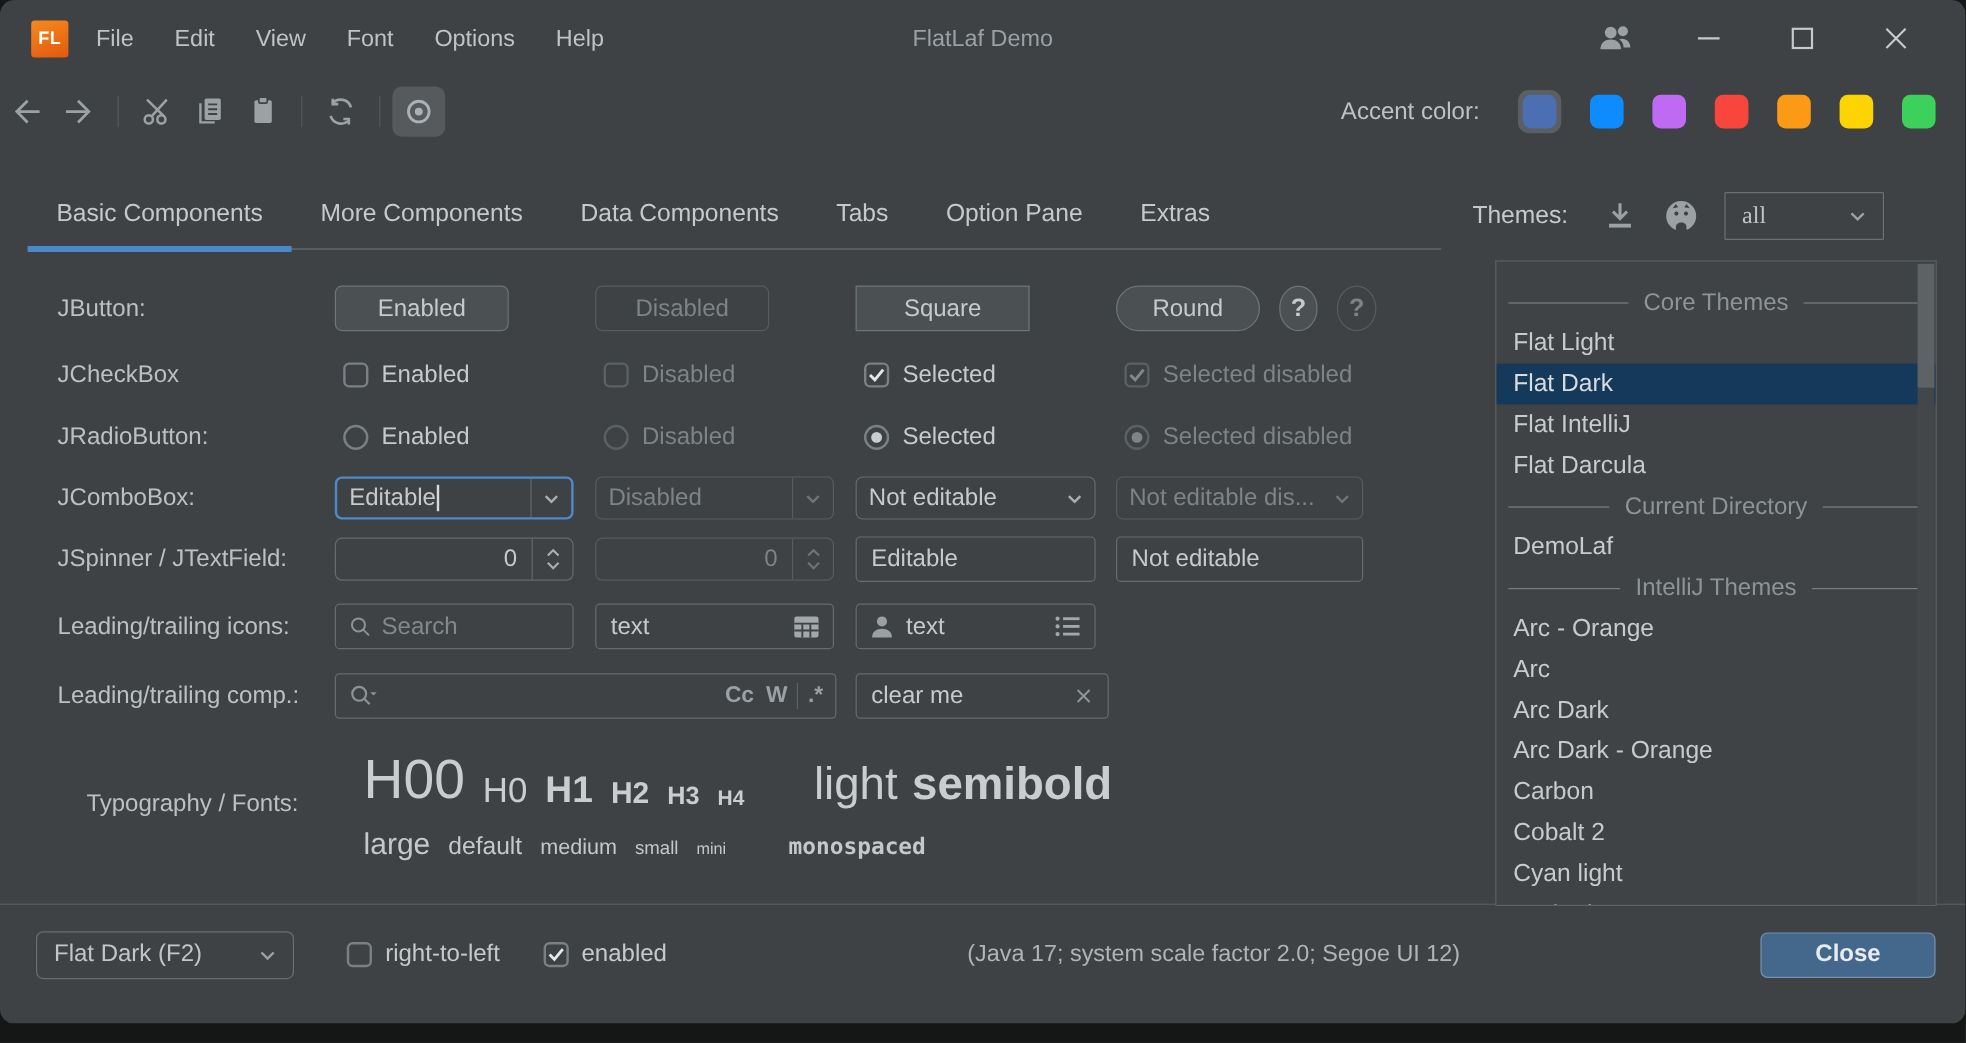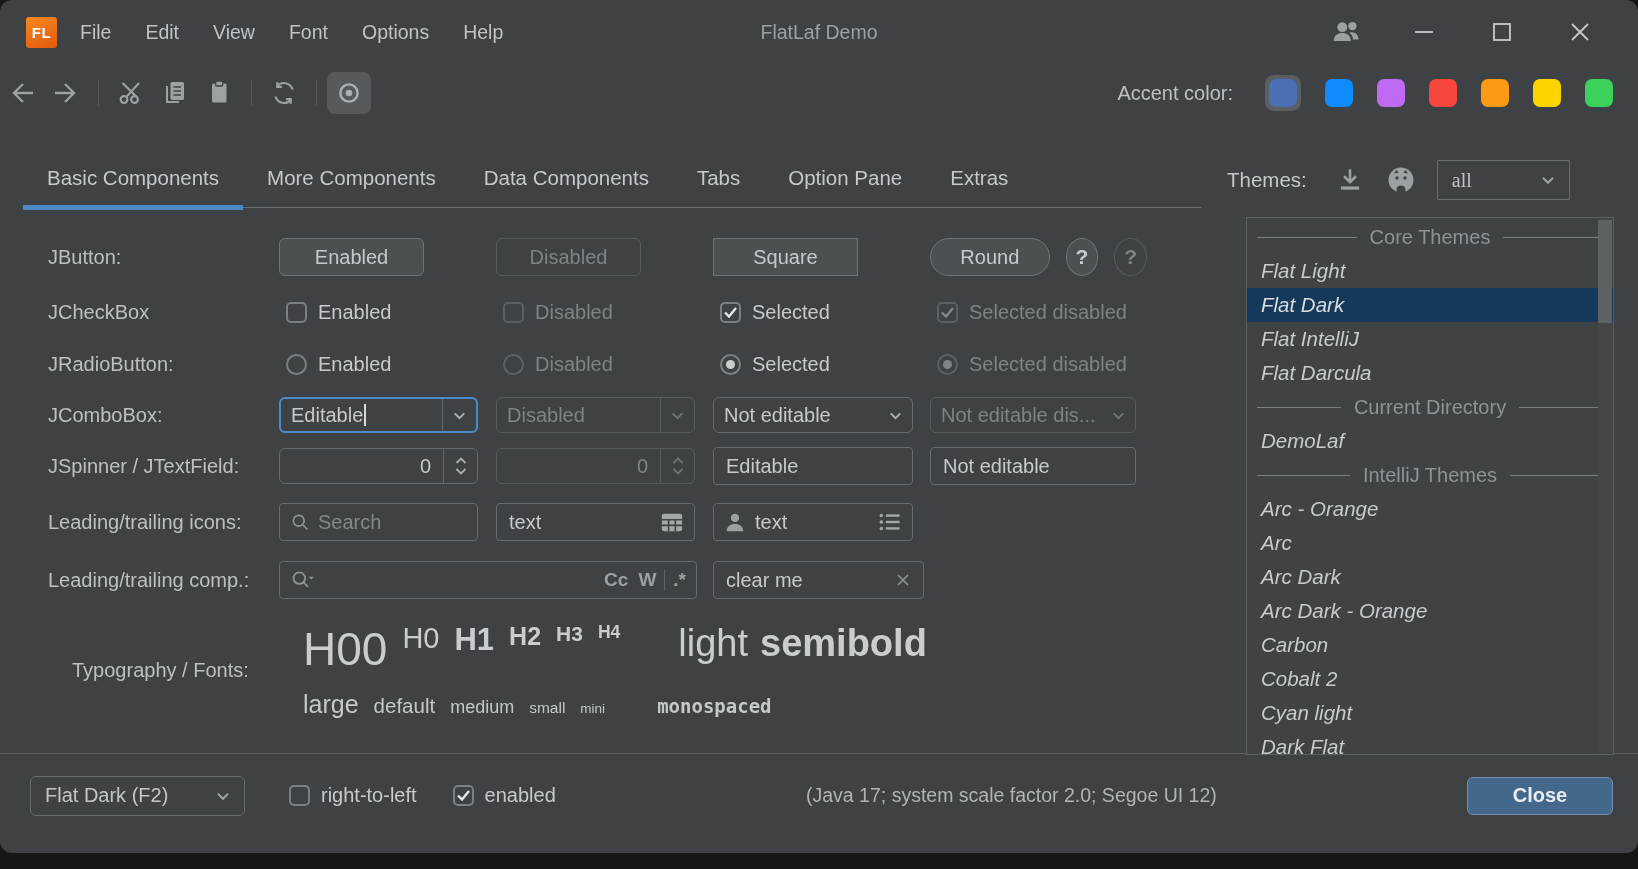--- a/index.html
+++ b/index.html
@@ -76,43 +76,43 @@
   .field{display:flex;align-items:center;border:1px solid #666b6f;border-radius:4px;height:38px;box-sizing:border-box;font-size:20px;color:#c6cacd;}
   .placeholder{color:#83888b;}
   .spin .val{justify-content:flex-end;padding-right:12px;}
   .fgrow{flex:1;}
 
   .seg-sep{width:1px;height:22px;background:#5c6164;margin:0 8px;}
   .mini-lbl{font-size:19px;color:#9aa0a3;font-weight:bold;}
 
   
   .typo{display:flex;margin-left:24px;margin-top:14px;}
-  .typo-main{display:flex;align-items:flex-start;}
+  .typo-main{display:flex;align-items:flex-end;}
   .typo-label{width:255px;font-size:20px;color:#bcc0c3;padding-left:24px;box-sizing:border-box;align-self:center;flex:none;}
   .typo-col{display:flex;flex-direction:column;}
   .t-h00{font-size:46px;color:#c9cdd0;}
   .t-h0{font-size:29px;color:#c9cdd0;margin-left:15px;}
   .t-h1{font-size:31px;font-weight:bold;color:#c9cdd0;margin-left:15px;}
   .t-h2{font-size:25px;font-weight:bold;color:#c9cdd0;margin-left:15px;}
   .t-h3{font-size:21px;font-weight:bold;color:#c9cdd0;margin-left:15px;}
   .t-h4{font-size:17.5px;font-weight:bold;color:#c9cdd0;margin-left:15px;}
   .t-light{font-size:38px;color:#c9cdd0;margin-left:58px;}
   .t-semibold{font-size:38px;font-weight:bold;color:#c9cdd0;margin-left:12px;}
   .typo-sizes{display:flex;align-items:baseline;margin-top:14px;}
   .t-large{font-size:25px;color:#c4c8cb;}
   .t-default{font-size:20.5px;color:#c4c8cb;margin-left:15px;}
   .t-medium{font-size:18px;color:#c4c8cb;margin-left:15px;}
   .t-small{font-size:15.5px;color:#c4c8cb;margin-left:15px;}
   .t-mini{font-size:13.5px;color:#c4c8cb;margin-left:15px;}
   .t-mono{font-size:19px;font-weight:600;font-family:"DejaVu Sans Mono",monospace;color:#c4c8cb;margin-left:52px;}
 
   
   .themes-list{position:absolute;top:7px;right:24px;width:368px;height:538px;border:1px solid #5b6063;background:#3f4345;
-               box-sizing:border-box;overflow:hidden;padding-top:2px;}
-  .tl-item{height:34px;display:flex;align-items:center;padding-left:14px;font-size:20.5px;color:#c7cbce;white-space:nowrap;font-style:italic;}
+               box-sizing:border-box;overflow:hidden;padding-top:17px;}
+  .tl-item{height:34px;display:flex;align-items:center;padding-left:14px;font-size:20.5px;color:#c7cbce;white-space:nowrap;}
   .tl-item.selected{background:#15395a;color:#d8dcdf;}
   .tl-sep{height:34px;display:flex;align-items:center;padding:0 10px;color:#8e9396;font-size:20px;}
   .tl-sep::before,.tl-sep::after{content:'';flex:1;height:1px;background:#797e81;}
   .tl-sep span{margin:0 13px;white-space:nowrap;}
   .tl-scroll{position:absolute;top:1px;right:1px;width:14px;height:536px;background:#43474a;}
   .tl-thumb{position:absolute;top:1px;left:0;width:14px;height:103px;background:#5d6265;}
 
   
   .statusbar{display:flex;align-items:center;height:98px;border-top:1px solid #5a5e61;padding:0 25px 14px 30px;box-sizing:border-box;}
   .lnf-combo{width:215px;height:40px;border:1px solid #686d70;border-radius:6px;display:flex;align-items:center;

